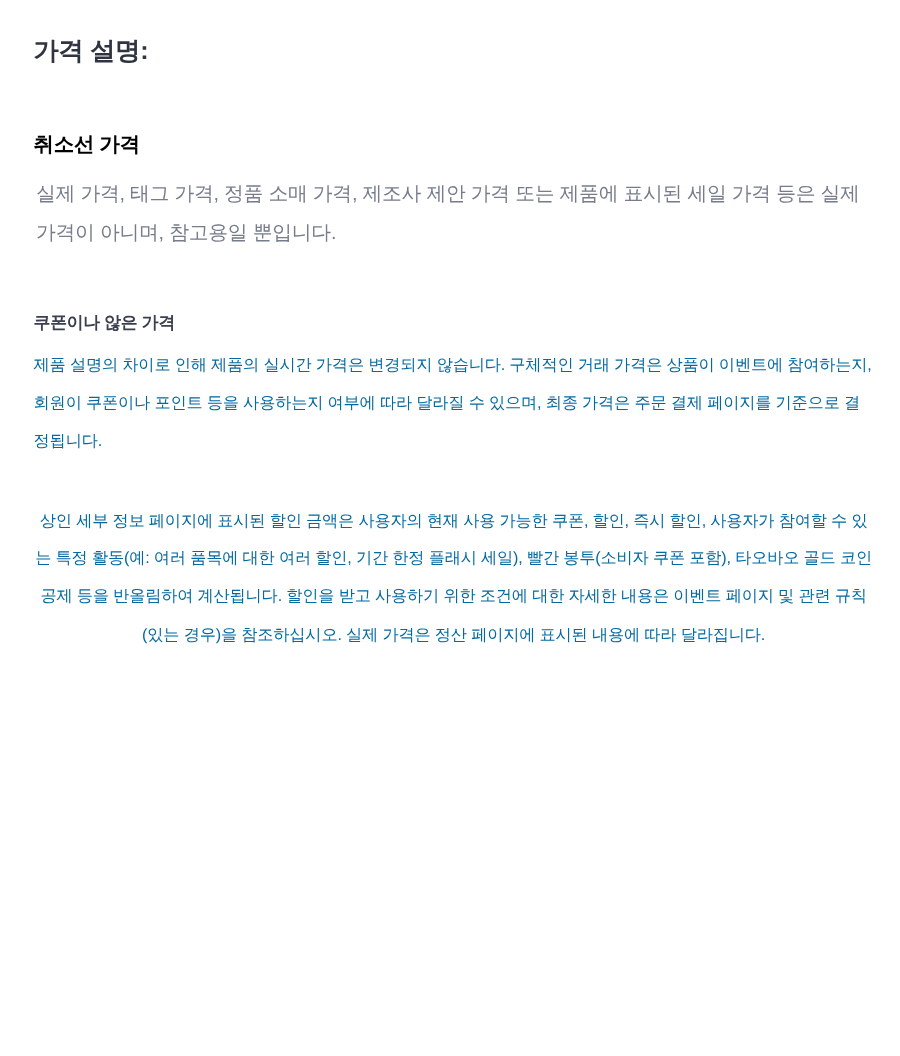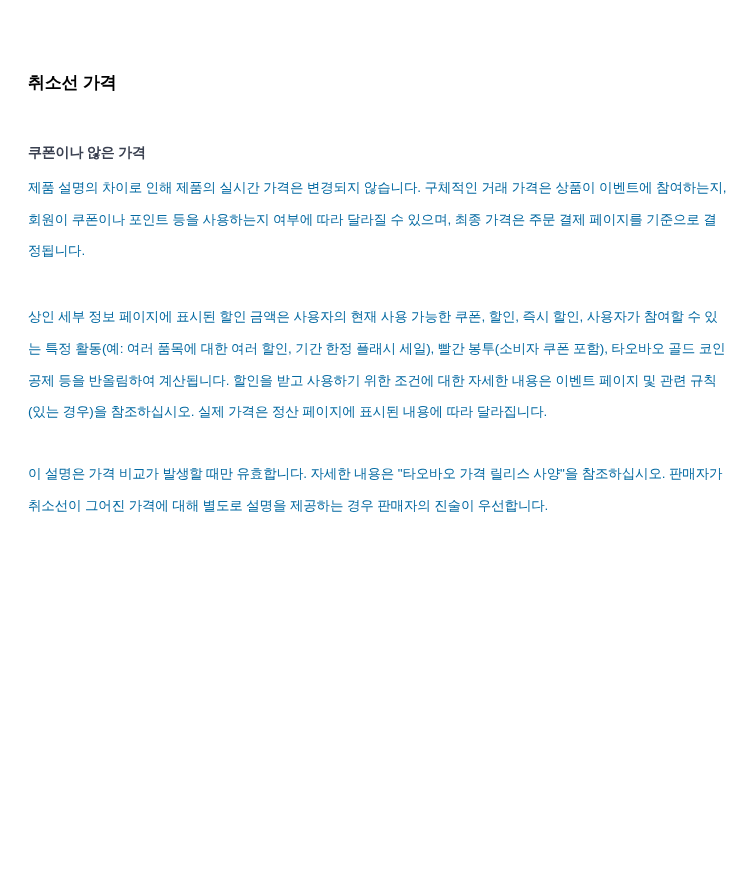--- a/index.html
+++ b/index.html
@@ -52,33 +52,34 @@
     letter-spacing: -0.2px;
   }
   .body-paragraph {
     font-size: 13.5px;
     line-height: 2.35;
     color: #0369a1;
     margin: 10px 0 0 6px;
     max-width: 716px;
     letter-spacing: -0.15px;
   }
-  .gap-lg { margin-top: 34px; }
+  .gap-lg { margin-top: 34px; text-align: center; }
   .gap-md { margin-top: 30px; }
 </style>
 </head>
 <body>
 
 <div class="page">
 
+  <h1 class="doc-title">가격 설명:</h1>
 
   <h2 class="section-heading">취소선 가격</h2>
 
+  <p class="lead-paragraph">실제 가격, 태그 가격, 정품 소매 가격, 제조사 제안 가격 또는 제품에 표시된 세일 가격 등은 실제 가격이 아니며, 참고용일 뿐입니다.</p>
 
   <h3 class="sub-heading">쿠폰이나 않은 가격</h3>
 
   <p class="body-paragraph">제품 설명의 차이로 인해 제품의 실시간 가격은 변경되지 않습니다. 구체적인 거래 가격은 상품이 이벤트에 참여하는지, 회원이 쿠폰이나 포인트 등을 사용하는지 여부에 따라 달라질 수 있으며, 최종 가격은 주문 결제 페이지를 기준으로 결정됩니다.</p>
 
   <p class="body-paragraph gap-lg">상인 세부 정보 페이지에 표시된 할인 금액은 사용자의 현재 사용 가능한 쿠폰, 할인, 즉시 할인, 사용자가 참여할 수 있는 특정 활동(예: 여러 품목에 대한 여러 할인, 기간 한정 플래시 세일), 빨간 봉투(소비자 쿠폰 포함), 타오바오 골드 코인 공제 등을 반올림하여 계산됩니다. 할인을 받고 사용하기 위한 조건에 대한 자세한 내용은 이벤트 페이지 및 관련 규칙(있는 경우)을 참조하십시오. 실제 가격은 정산 페이지에 표시된 내용에 따라 달라집니다.</p>
 
-  <p class="body-paragraph gap-md">이 설명은 가격 비교가 발생할 때만 유효합니다. 자세한 내용은 "타오바오 가격 릴리스 사양"을 참조하십시오. 판매자가 취소선이 그어진 가격에 대해 별도로 설명을 제공하는 경우 판매자의 진술이 우선합니다.</p>
 
 </div>
 
 </body></html>

